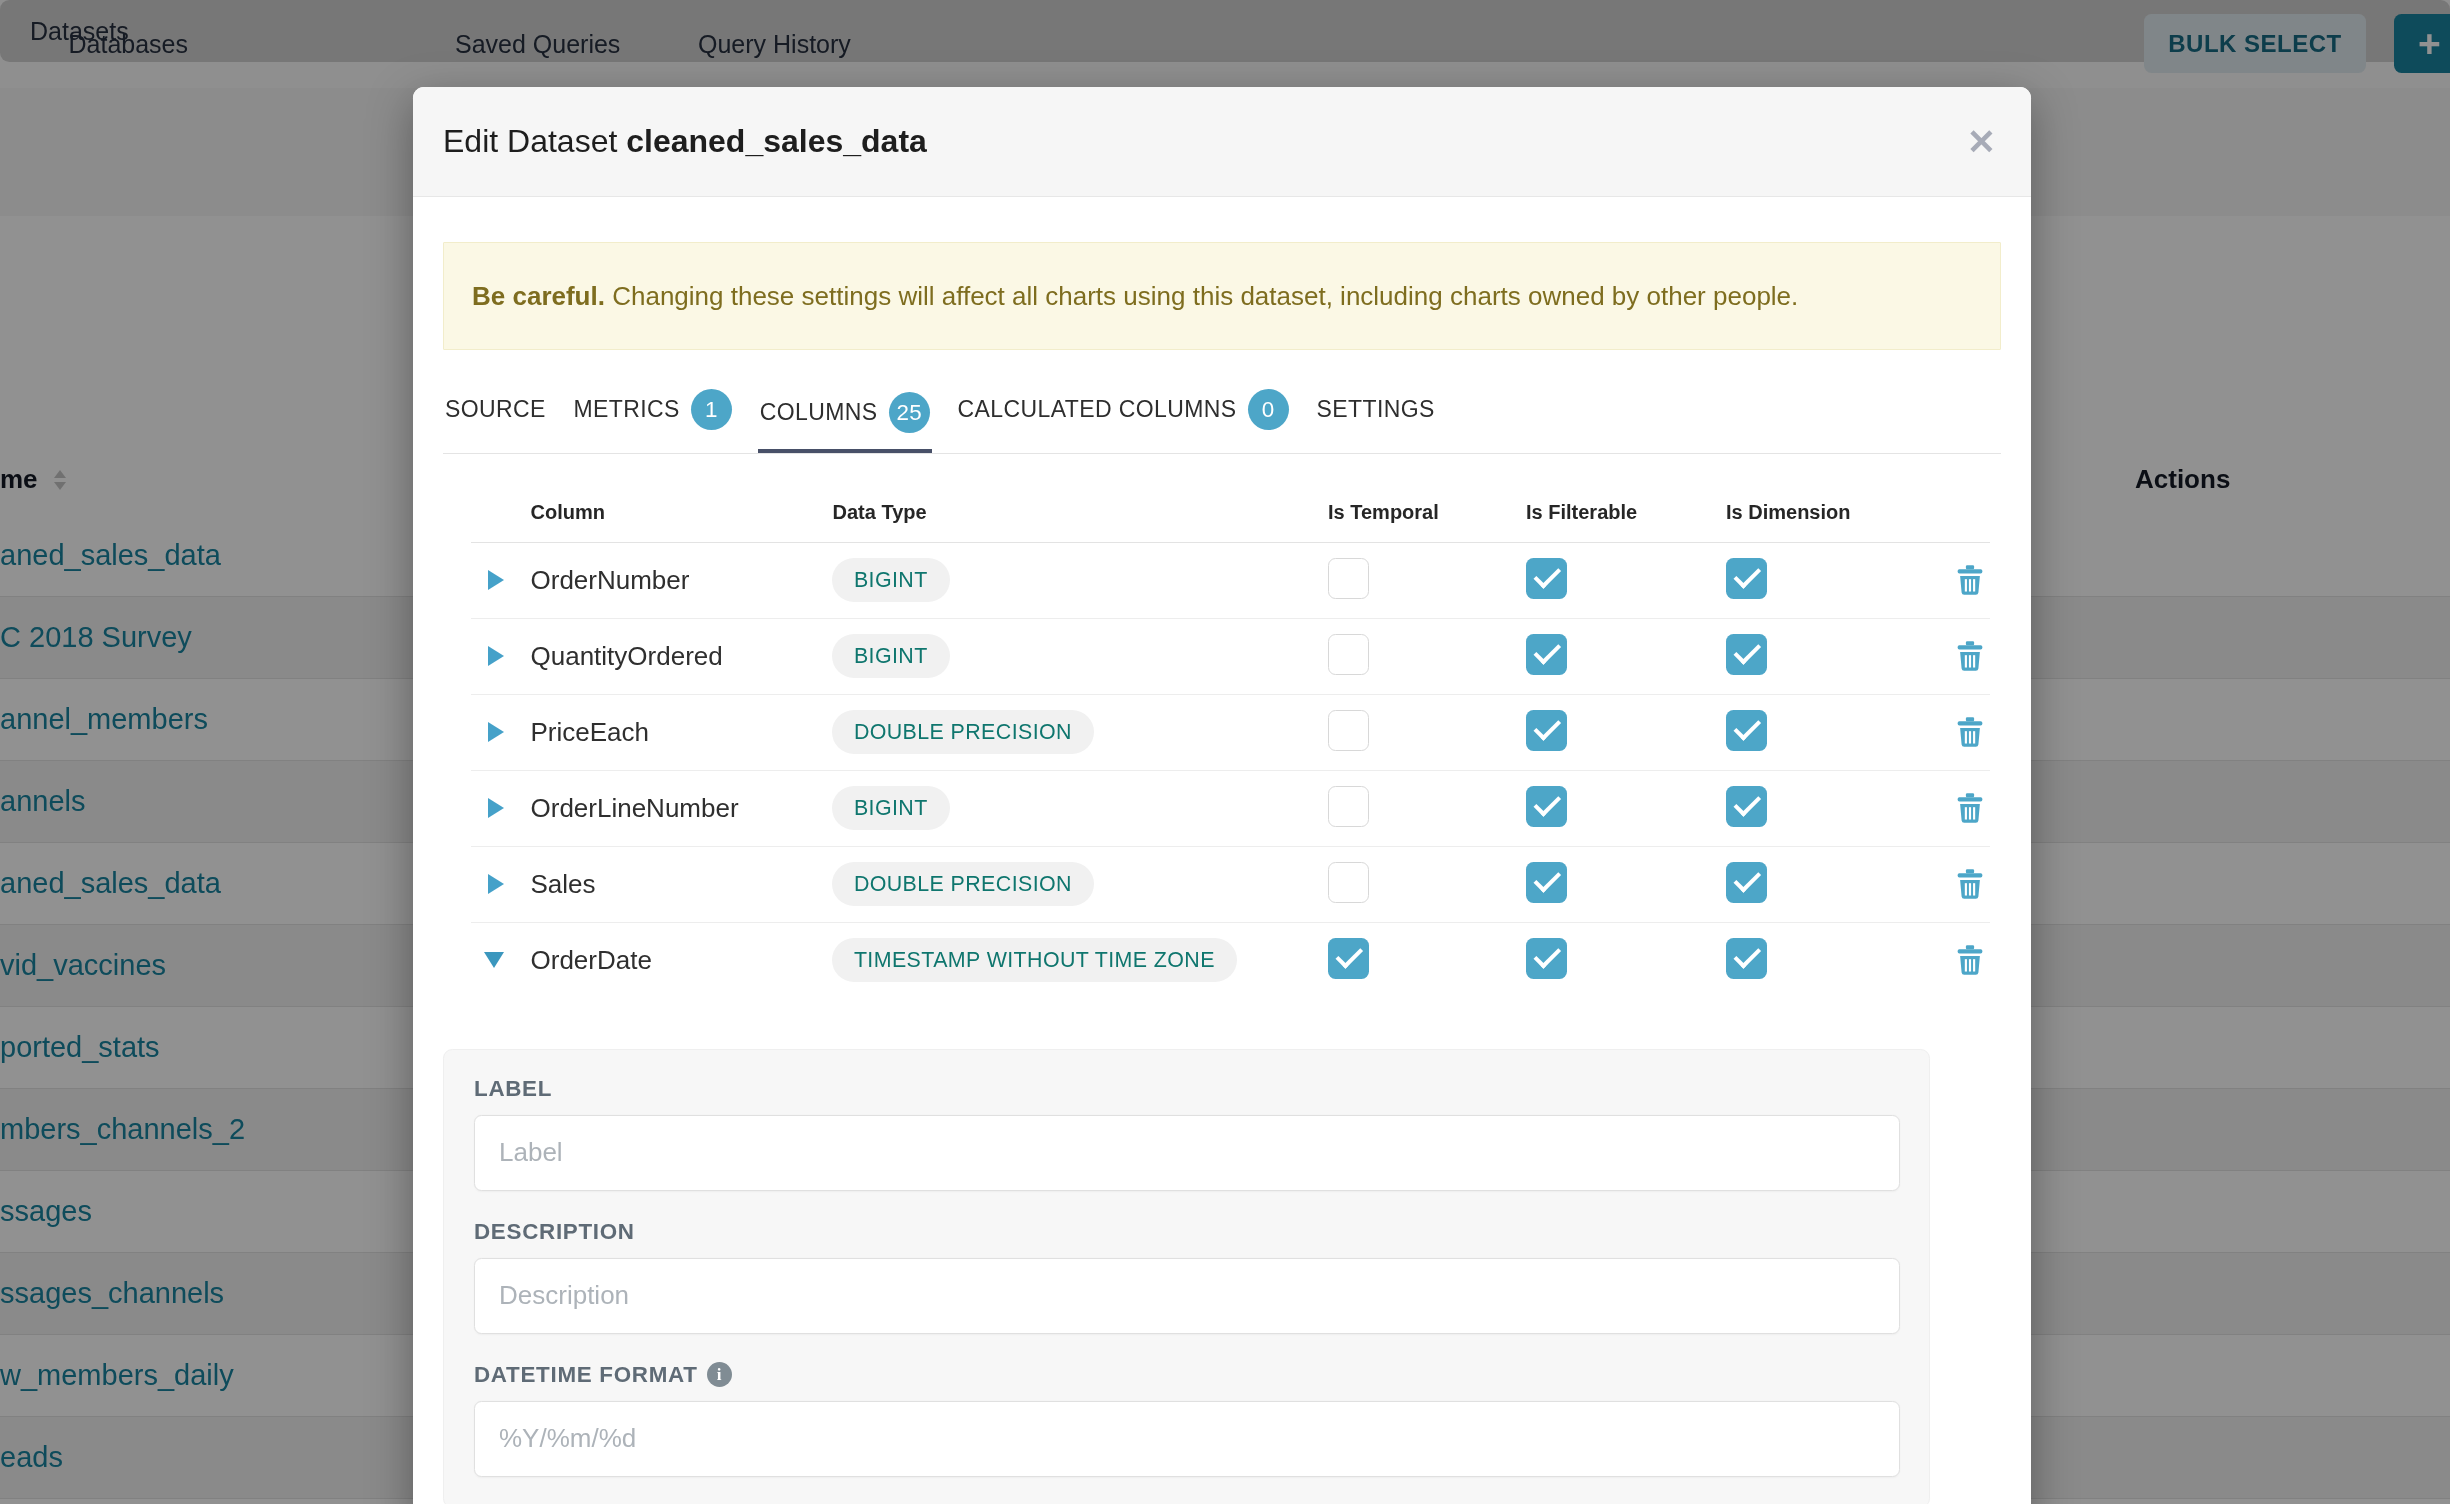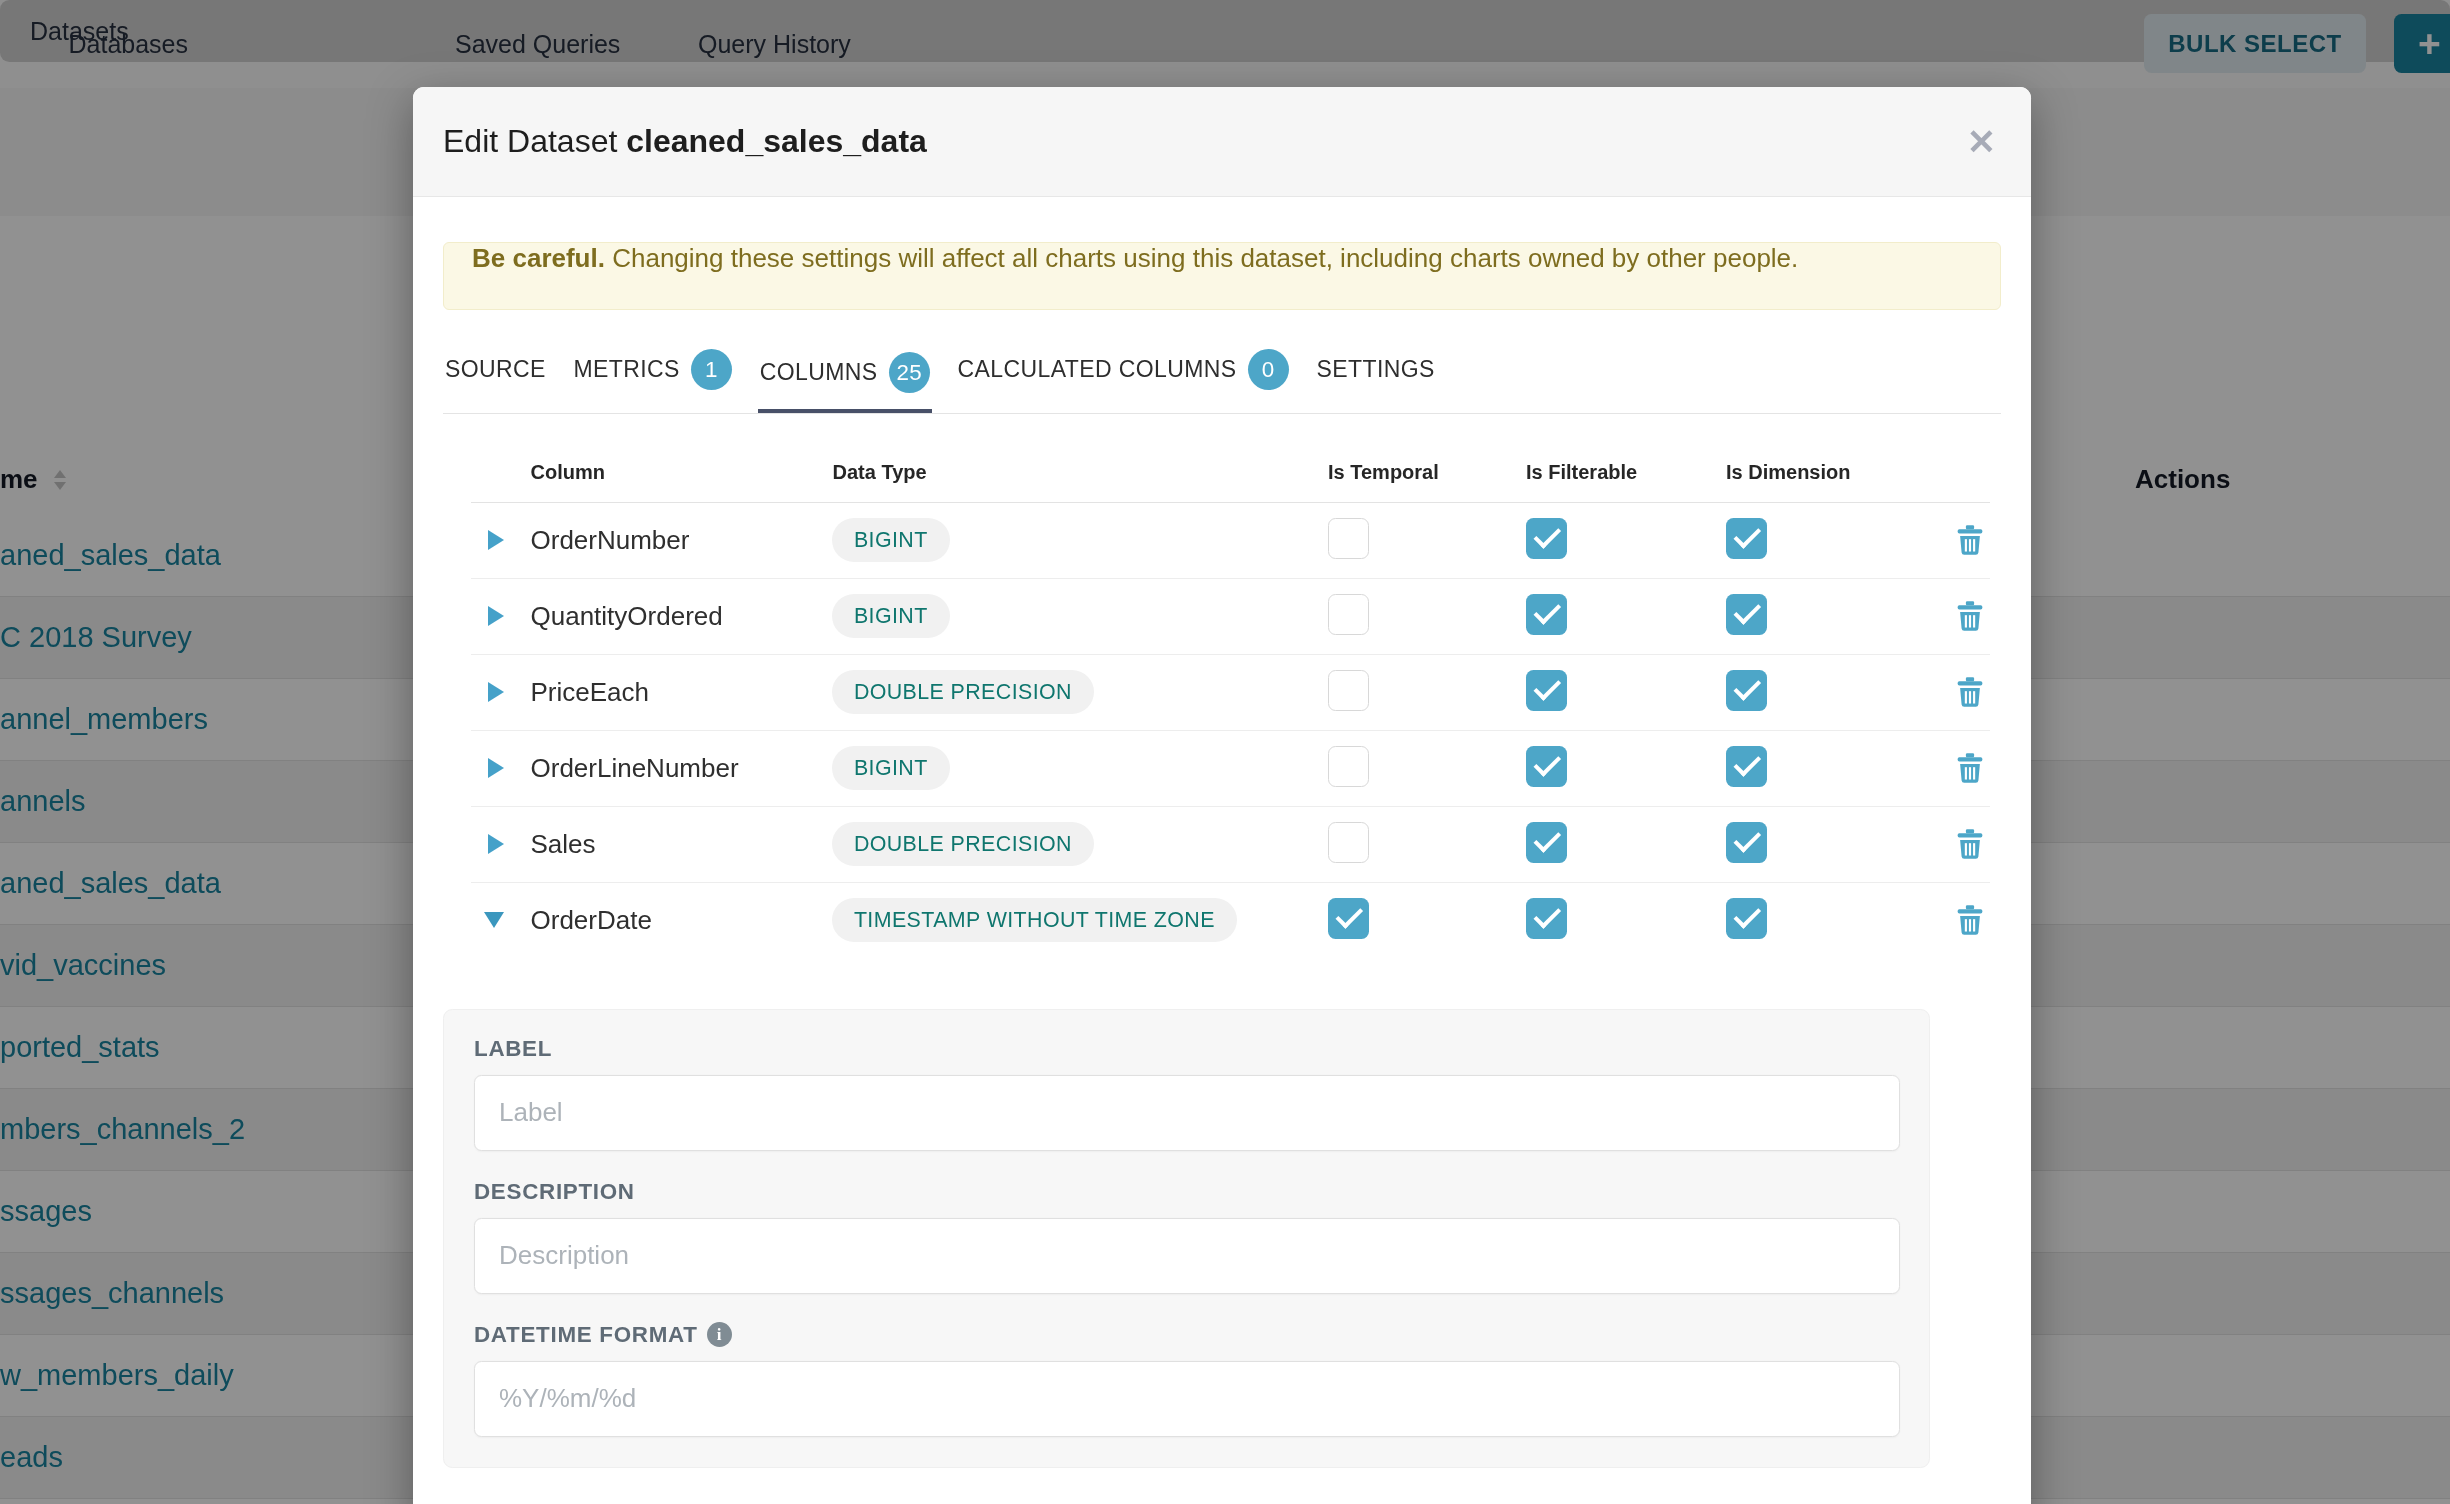--- a/index.html
+++ b/index.html
@@ -40,21 +40,21 @@
   #overlay{position:absolute;inset:0;background:rgba(0,0,0,0.43);z-index:50;}
   
   #modal{position:absolute;left:413px;top:87px;width:1618px;height:1440px;background:#FFFFFF;border-radius:11.2px 11.2px 0 0;
     box-shadow:0 13px 45px rgba(0,0,0,0.35);z-index:100;}
   .m-header{height:109px;background:#F6F6F6;border-bottom:0.9px solid #E7E7E7;border-radius:11.2px 11.2px 0 0;
     display:flex;align-items:center;justify-content:space-between;padding:0 35px 0 30px;}
   .m-title{font-size:32px;color:#1E1E1E;}
   .m-title .tname{font-weight:700;}
   .m-close{font-size:35px;color:#A7ABB7;font-weight:700;cursor:pointer;line-height:1;}
   .m-body{padding:45px 30px 0 30px;}
-  .warning{height:68px;background:#FBF8E5;border:0.9px solid #F2EDCB;border-radius:6px;display:flex;
+  .warning{height:108px;background:#FBF8E5;border:0.9px solid #F2EDCB;border-radius:1px;display:flex;align-items:center;
     padding:0 28px;font-size:26px;color:#7E6D1F;box-sizing:border-box;}
   .warning .wbold{font-weight:700;}
   .tabs{display:flex;gap:24px;border-bottom:0.9px solid #E4E4E4;margin-top:30px;}
   .tab{display:flex;align-items:center;padding:9.3px 1.9px 22.4px 1.9px;font-size:23px;letter-spacing:0.4px;color:#2E2E2E;cursor:pointer;}
   .tab.active{border-bottom:4.7px solid #485068;padding-bottom:12px;}
   .badge{margin-left:11.2px;min-width:41px;height:41px;border-radius:20.5px;background:#4DA6C8;color:#fff;font-size:22.4px;
     display:inline-flex;align-items:center;justify-content:center;padding:0 3.7px;box-sizing:border-box;}
   
   .cols-table{margin:30px 0 0 28px;width:1519px;}
   .crow{display:grid;grid-template-columns:52px 302px 503px 198px 200px 198px 67px;align-items:center;height:75px;border-bottom:0.9px solid #EDEDED;}

